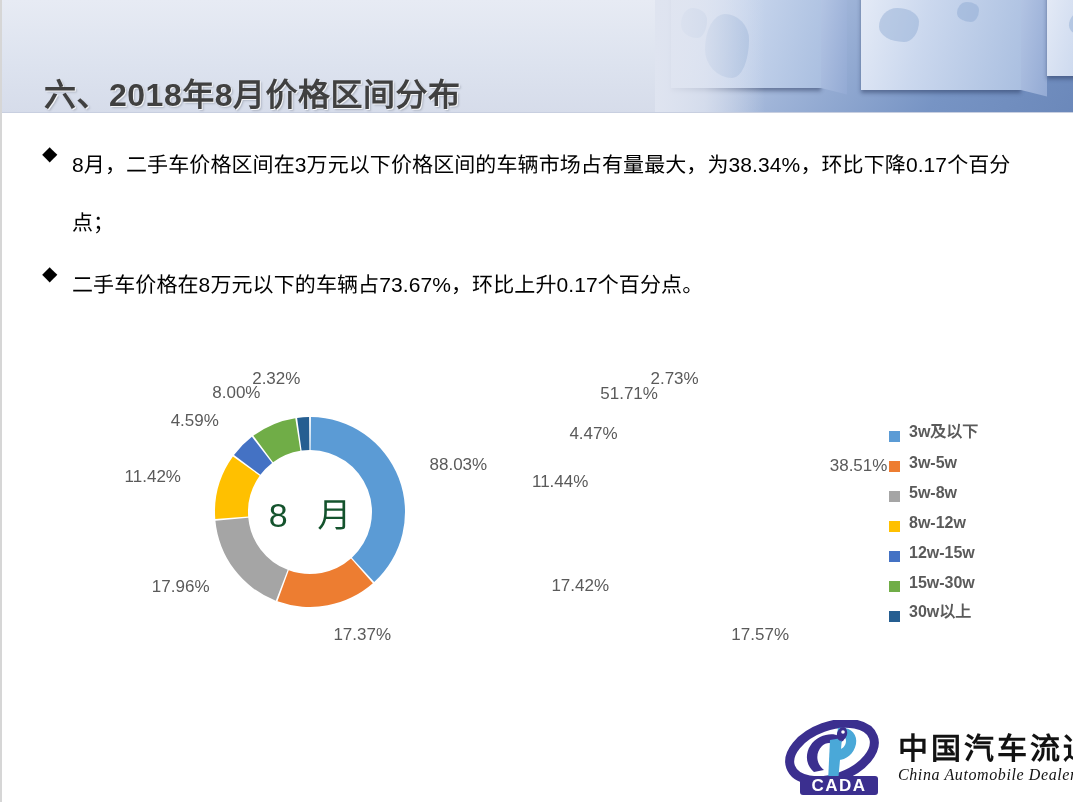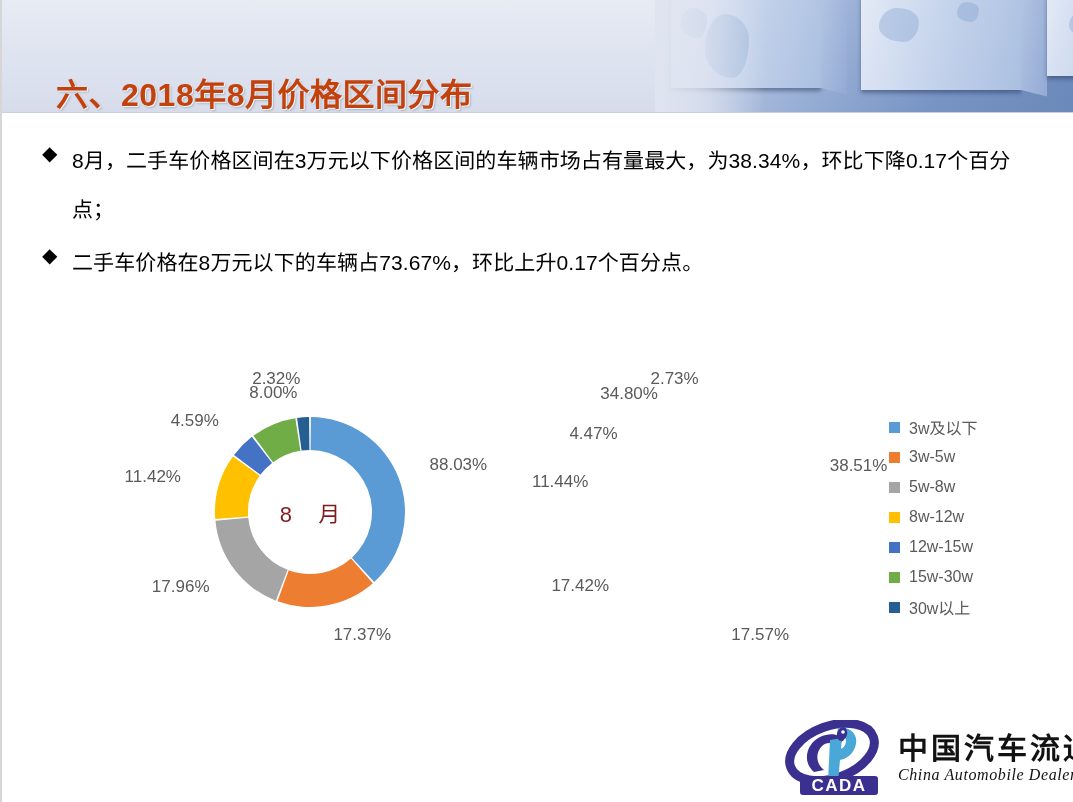--- a/index.html
+++ b/index.html
@@ -76,24 +76,24 @@
     background: rgba(130,160,205,0.38);
     border-radius: 45% 55% 38% 62% / 55% 40% 60% 45%;
   }
   #cube-a { left: 16px; top: -42px; width: 150px; height: 130px; }
   #cube-b { left: 206px; top: -50px; width: 160px; height: 140px; }
   #cube-c { left: 392px; top: -46px; width: 120px; height: 122px; }
 
   
   .slide-title {
     position: absolute;
-    left: 54px; top: 48px;
+    left: 42px; top: 48px;
     font-size: 32px;
     font-weight: bold;
-    color: #c2410c;
+    color: #404040;
     letter-spacing: 0.5px;
     text-shadow: 1px 1px 0 rgba(255,255,255,0.85), 2px 2px 2px rgba(90,95,110,0.30);
     white-space: nowrap;
   }
 
   
   .bullets {
     position: absolute;
     left: 40px; top: 136px;
     width: 1000px;
@@ -107,21 +107,21 @@
     flex: 0 0 auto;
     width: 30px;
     font-size: 20px;
     line-height: 34px;
     color: #000000;
     text-align: left;
   }
   .bullet-text {
     flex: 1 1 auto;
     font-size: 21px;
-    line-height: 49px;
+    line-height: 58px;
     color: #000000;
     letter-spacing: 0.1px;
   }
 
   
   .chart-area {
     position: absolute;
     left: 0; top: 355px;
     width: 1073px;
     height: 320px;
@@ -136,44 +136,45 @@
 
   .donut-svg { display: block; width: 200px; height: 200px; overflow: visible; }
 
   .donut-center-label {
     position: absolute;
     left: 0; top: 0;
     width: 200px; height: 200px;
     display: flex;
     align-items: center;
     justify-content: center;
-    font-size: 22px;
-    color: #7f1d1d;
+    font-size: 34px;
+    color: #14532d;
     letter-spacing: 10px;
     text-indent: 10px;
     pointer-events: none;
   }
 
   .pct-label {
     position: absolute;
     font-size: 17px;
     color: #5a5a5a;
     white-space: nowrap;
   }
 
   
   .legend {
     position: absolute;
     left: 887px; top: 412px;
     width: 180px;
   }
   .legend-item {
     display: flex;
-    align-items: center;
+    align-items: flex-end;
     height: 30px;
+    font-weight: bold;
   }
   .legend-swatch {
     width: 11px; height: 11px;
     margin-right: 9px;
     flex: 0 0 auto;
   }
   .legend-label {
     font-size: 16px;
     color: #5a5a5a;
     white-space: nowrap;
@@ -261,31 +262,31 @@
           </g>
       </svg>
       <div class="donut-center-label">8 月</div>
     </div>
     <div id="aug-labels">
         <div class="pct-label" style="left: 427.508px; top: 100.154px;">88.03%</div>
         <div class="pct-label" style="left: 331.416px; top: 269.805px;">17.37%</div>
         <div class="pct-label" style="left: 207.526px; top: 222.032px; transform: translateX(-100%);">17.96%</div>
         <div class="pct-label" style="left: 179px; top: 111.76px; transform: translateX(-100%);">11.42%</div>
         <div class="pct-label" style="left: 216.839px; top: 56.1467px; transform: translateX(-100%); text-align: center;">4.59%</div>
-        <div class="pct-label" style="left: 258.497px; top: 27.96px; transform: translateX(-100%); margin-left: 37px;">8.00%</div>
+        <div class="pct-label" style="left: 258.497px; top: 27.96px; transform: translateX(-100%);">8.00%</div>
         <div class="pct-label" style="left: 298.388px; top: 14.3505px; transform: translateX(-100%);">2.32%</div>
       </div>
 
     <div id="jul-labels">
         <div class="pct-label" style="left: 827.746px; top: 100.778px;">38.51%</div>
         <div class="pct-label" style="left: 729.349px; top: 270.178px;">17.57%</div>
         <div class="pct-label" style="left: 607.081px; top: 221.441px; transform: translateX(-100%);">17.42%</div>
         <div class="pct-label" style="left: 586.387px; top: 117px; transform: translateX(-100%);">11.44%</div>
         <div class="pct-label" style="left: 615.613px; top: 57.4079px; transform: translateX(-100%); margin-top: 12px;">4.47%</div>
-        <div class="pct-label" style="left: 655.955px; top: 29.0586px; transform: translateX(-100%);">34.80%</div>
+        <div class="pct-label" style="left: 655.955px; top: 29.0586px; transform: translateX(-100%);">51.71%</div>
         <div class="pct-label" style="left: 696.694px; top: 14.4851px; transform: translateX(-100%);">2.73%</div>
       </div>
 
   </div>
 
   <div class="legend" id="chart-legend">
       <div class="legend-item">
         <span class="legend-swatch" style="background: rgb(91, 155, 213);"></span>
         <span class="legend-label">3w及以下</span>
       </div>

